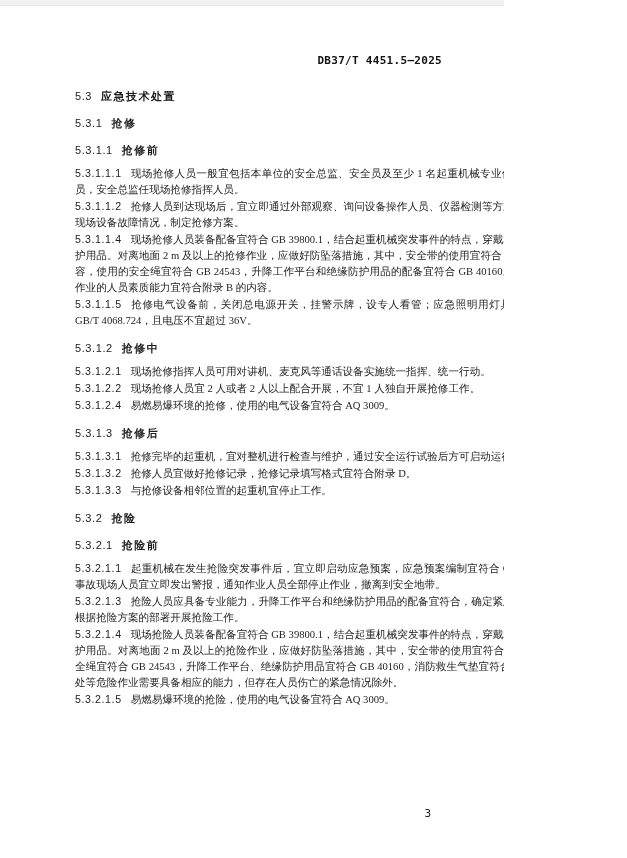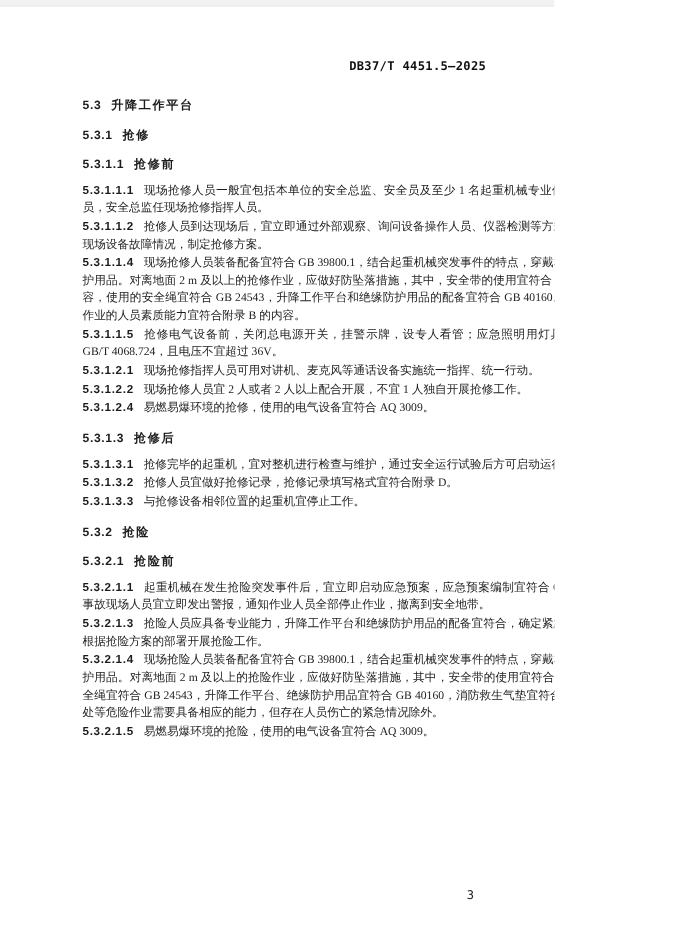--- a/index.html
+++ b/index.html
@@ -36,21 +36,21 @@
     width: 492px;
   }
   .block {
     text-align: justify;
     font-size: 10.6px;
     line-height: 16px;
     margin: 0;
   }
   .block .num {
     font-family: "Liberation Sans", "DejaVu Sans", sans-serif;
-    font-weight: bold;
+    font-weight: normal;
     letter-spacing: 0.6px;
     margin-right: 9px;
     white-space: nowrap;
   }
   .block.h2, .block.h3, .block.h4 {
     margin: 11px 0 7px 0;
     font-size: 11px;
   }
   .block.h2 .txt, .block.h3 .txt, .block.h4 .txt {
     font-family: "Liberation Sans", "DejaVu Sans", sans-serif;
@@ -67,27 +67,28 @@
     color: #222222;
   }
 </style>
 </head>
 <body>
 
 <div class="page">
   <div class="top-edge"></div>
   <div class="doc-header">DB37/T 4451.5—2025</div>
   <main class="content">
-      <div class="block h2"><span class="num">5.3</span><span class="txt">升降工作平台</span></div>
+      <div class="block h2"><span class="num">5.3</span><span class="txt">应急技术处置</span></div>
       <div class="block h3"><span class="num">5.3.1</span><span class="txt">抢修</span></div>
       <div class="block h4"><span class="num">5.3.1.1</span><span class="txt">抢修前</span></div>
       <div class="block p"><span class="num">5.3.1.1.1</span><span class="txt">现场抢修人员一般宜包括本单位的安全总监、安全员及至少 1 名起重机械专业修理或维保人员，安全总监任现场抢修指挥人员。</span></div>
       <div class="block p"><span class="num">5.3.1.1.2</span><span class="txt">抢修人员到达现场后，宜立即通过外部观察、询问设备操作人员、仪器检测等方式，充分了解现场设备故障情况，制定抢修方案。</span></div>
       <div class="block p"><span class="num">5.3.1.1.4</span><span class="txt">现场抢修人员装备配备宜符合 GB 39800.1，结合起重机械突发事件的特点，穿戴相应的劳动防护用品。对离地面 2 m 及以上的抢修作业，应做好防坠落措施，其中，安全带的使用宜符合 GB 6095 的内容，使用的安全绳宜符合 GB 24543，升降工作平台和绝缘防护用品的配备宜符合 GB 40160。高处等危险作业的人员素质能力宜符合附录 B 的内容。</span></div>
       <div class="block p"><span class="num">5.3.1.1.5</span><span class="txt">抢修电气设备前，关闭总电源开关，挂警示牌，设专人看管；应急照明用灯具配备宜符合 GB/T 4068.724，且电压不宜超过 36V。</span></div>
+      <div class="block h4"><span class="num">5.3.1.2</span><span class="txt">抢修中</span></div>
       <div class="block p"><span class="num">5.3.1.2.1</span><span class="txt">现场抢修指挥人员可用对讲机、麦克风等通话设备实施统一指挥、统一行动。</span></div>
       <div class="block p"><span class="num">5.3.1.2.2</span><span class="txt">现场抢修人员宜 2 人或者 2 人以上配合开展，不宜 1 人独自开展抢修工作。</span></div>
       <div class="block p"><span class="num">5.3.1.2.4</span><span class="txt">易燃易爆环境的抢修，使用的电气设备宜符合 AQ 3009。</span></div>
       <div class="block h4"><span class="num">5.3.1.3</span><span class="txt">抢修后</span></div>
       <div class="block p"><span class="num">5.3.1.3.1</span><span class="txt">抢修完毕的起重机，宜对整机进行检查与维护，通过安全运行试验后方可启动运行。</span></div>
       <div class="block p"><span class="num">5.3.1.3.2</span><span class="txt">抢修人员宜做好抢修记录，抢修记录填写格式宜符合附录 D。</span></div>
       <div class="block p"><span class="num">5.3.1.3.3</span><span class="txt">与抢修设备相邻位置的起重机宜停止工作。</span></div>
       <div class="block h3"><span class="num">5.3.2</span><span class="txt">抢险</span></div>
       <div class="block h4"><span class="num">5.3.2.1</span><span class="txt">抢险前</span></div>
       <div class="block p"><span class="num">5.3.2.1.1</span><span class="txt">起重机械在发生抢险突发事件后，宜立即启动应急预案，应急预案编制宜符合 GB/T 33942。事故现场人员宜立即发出警报，通知作业人员全部停止作业，撤离到安全地带。</span></div>

